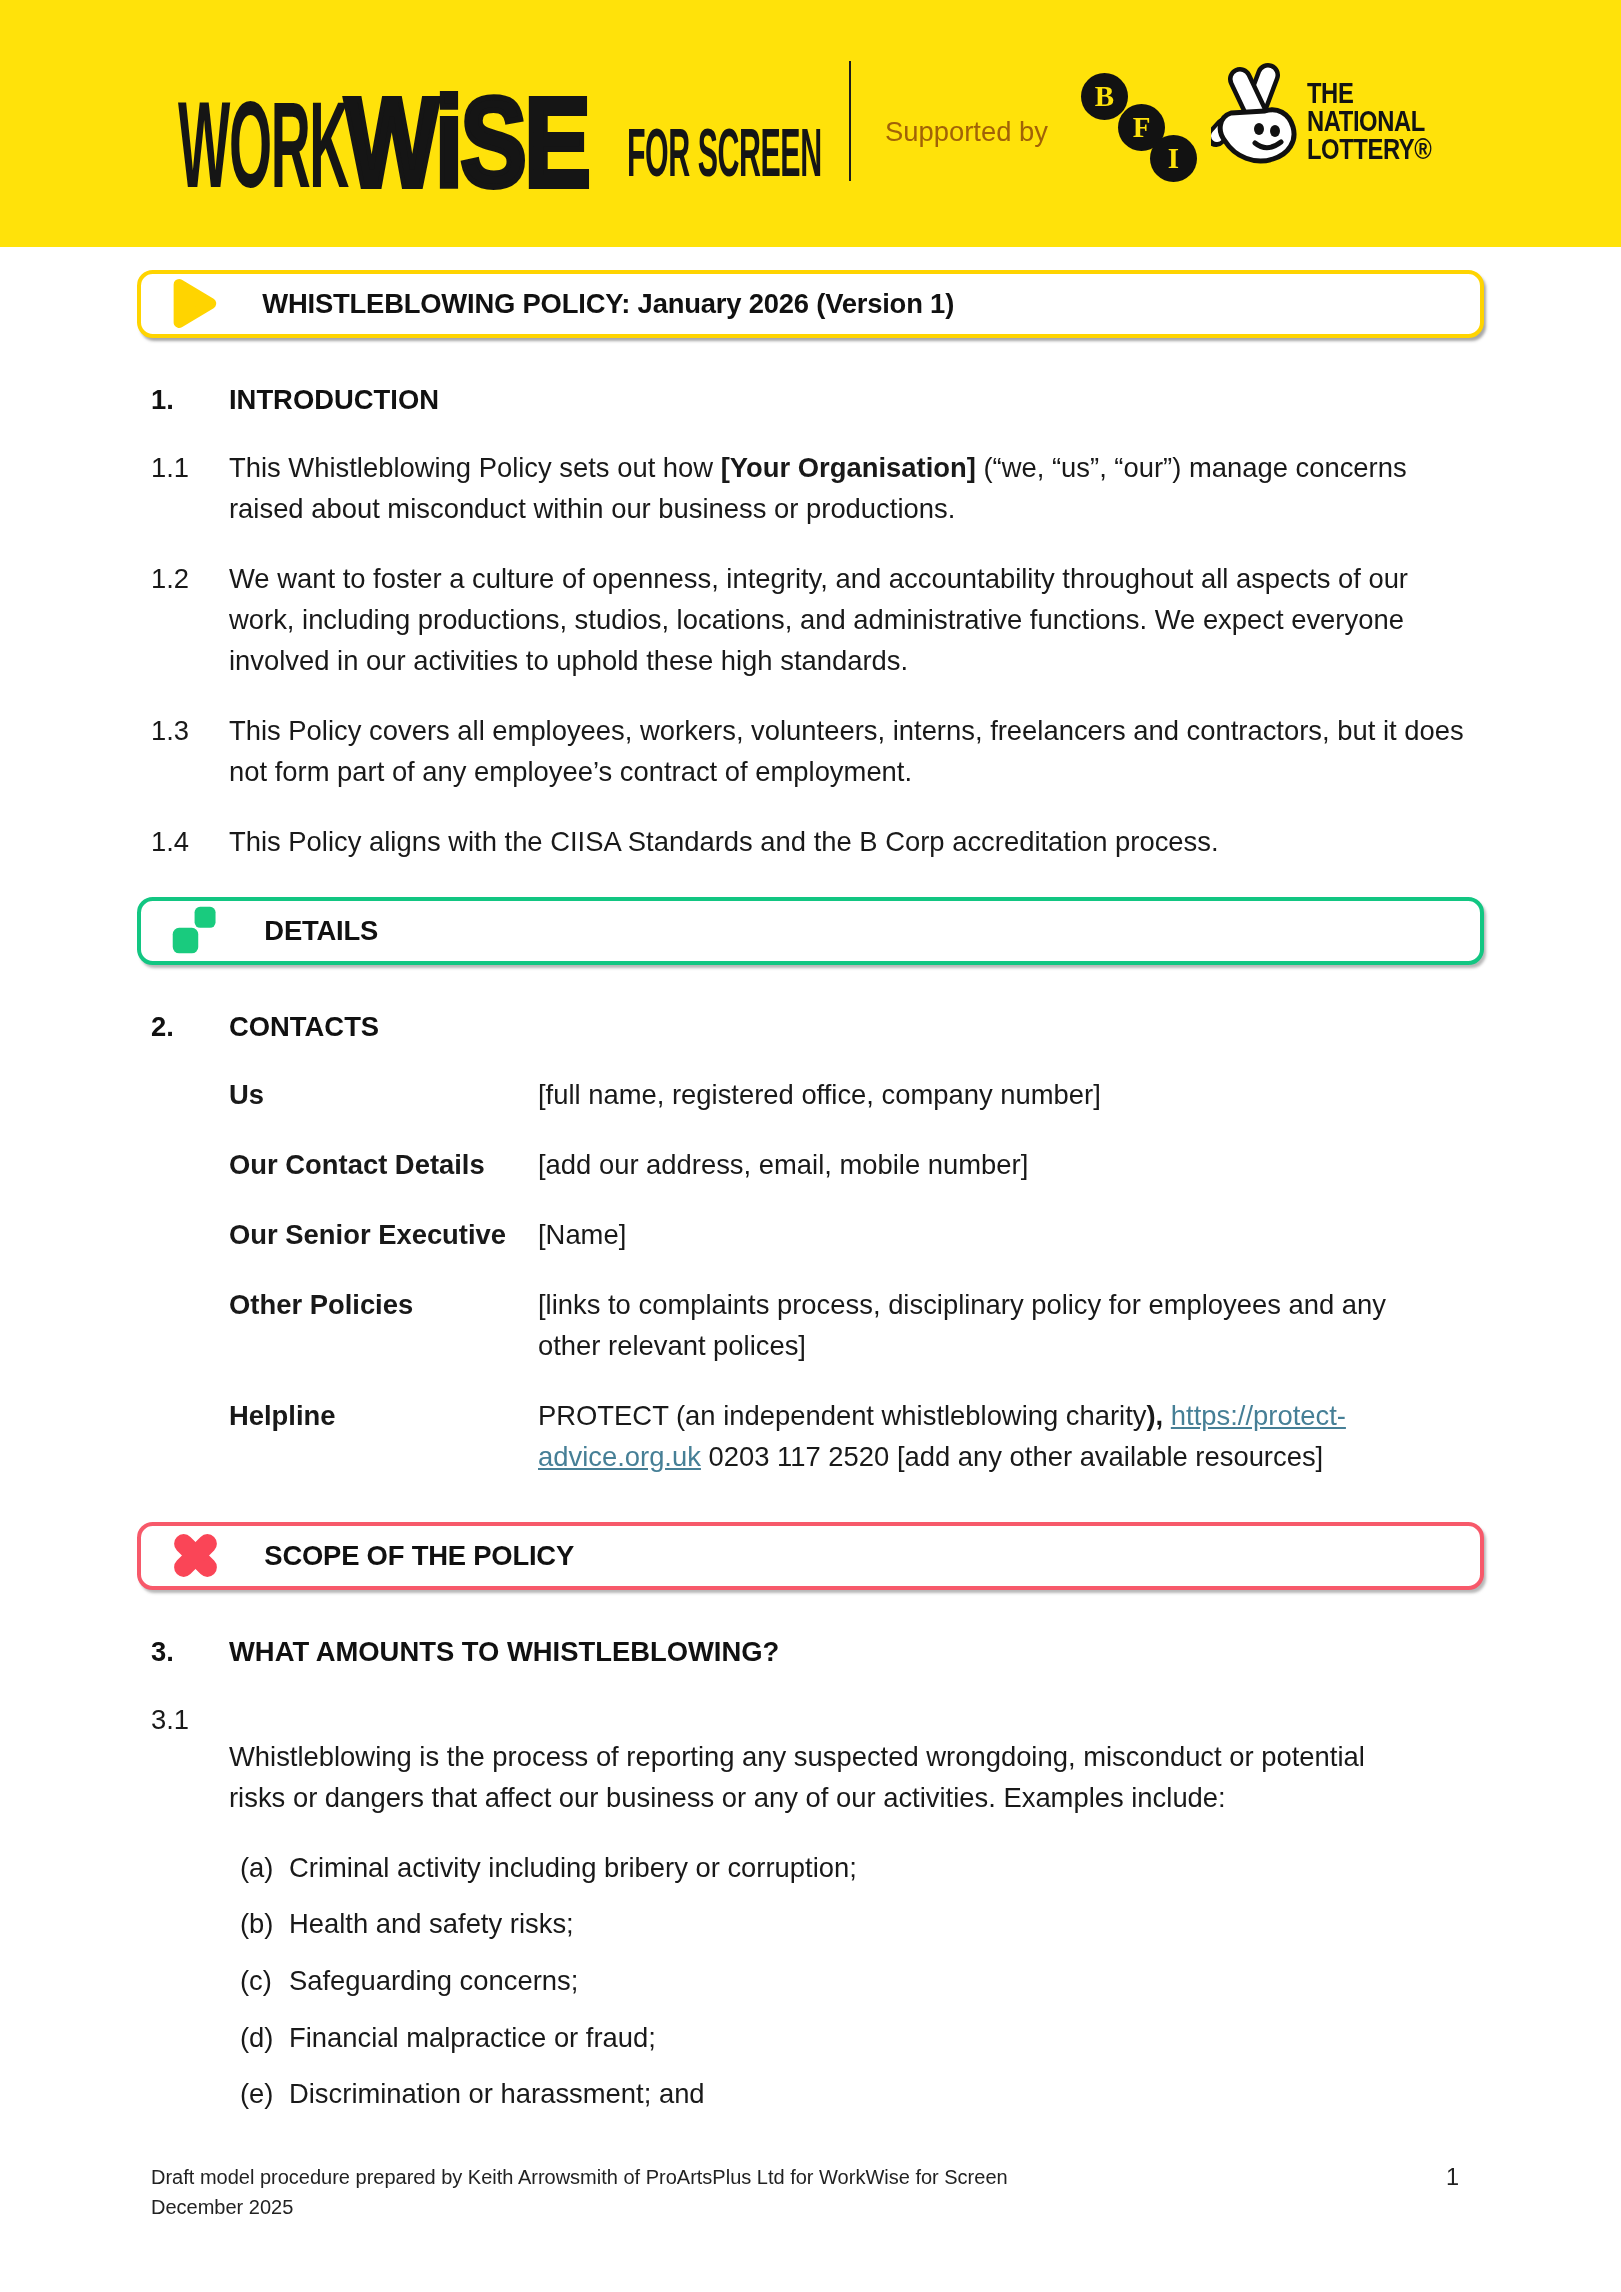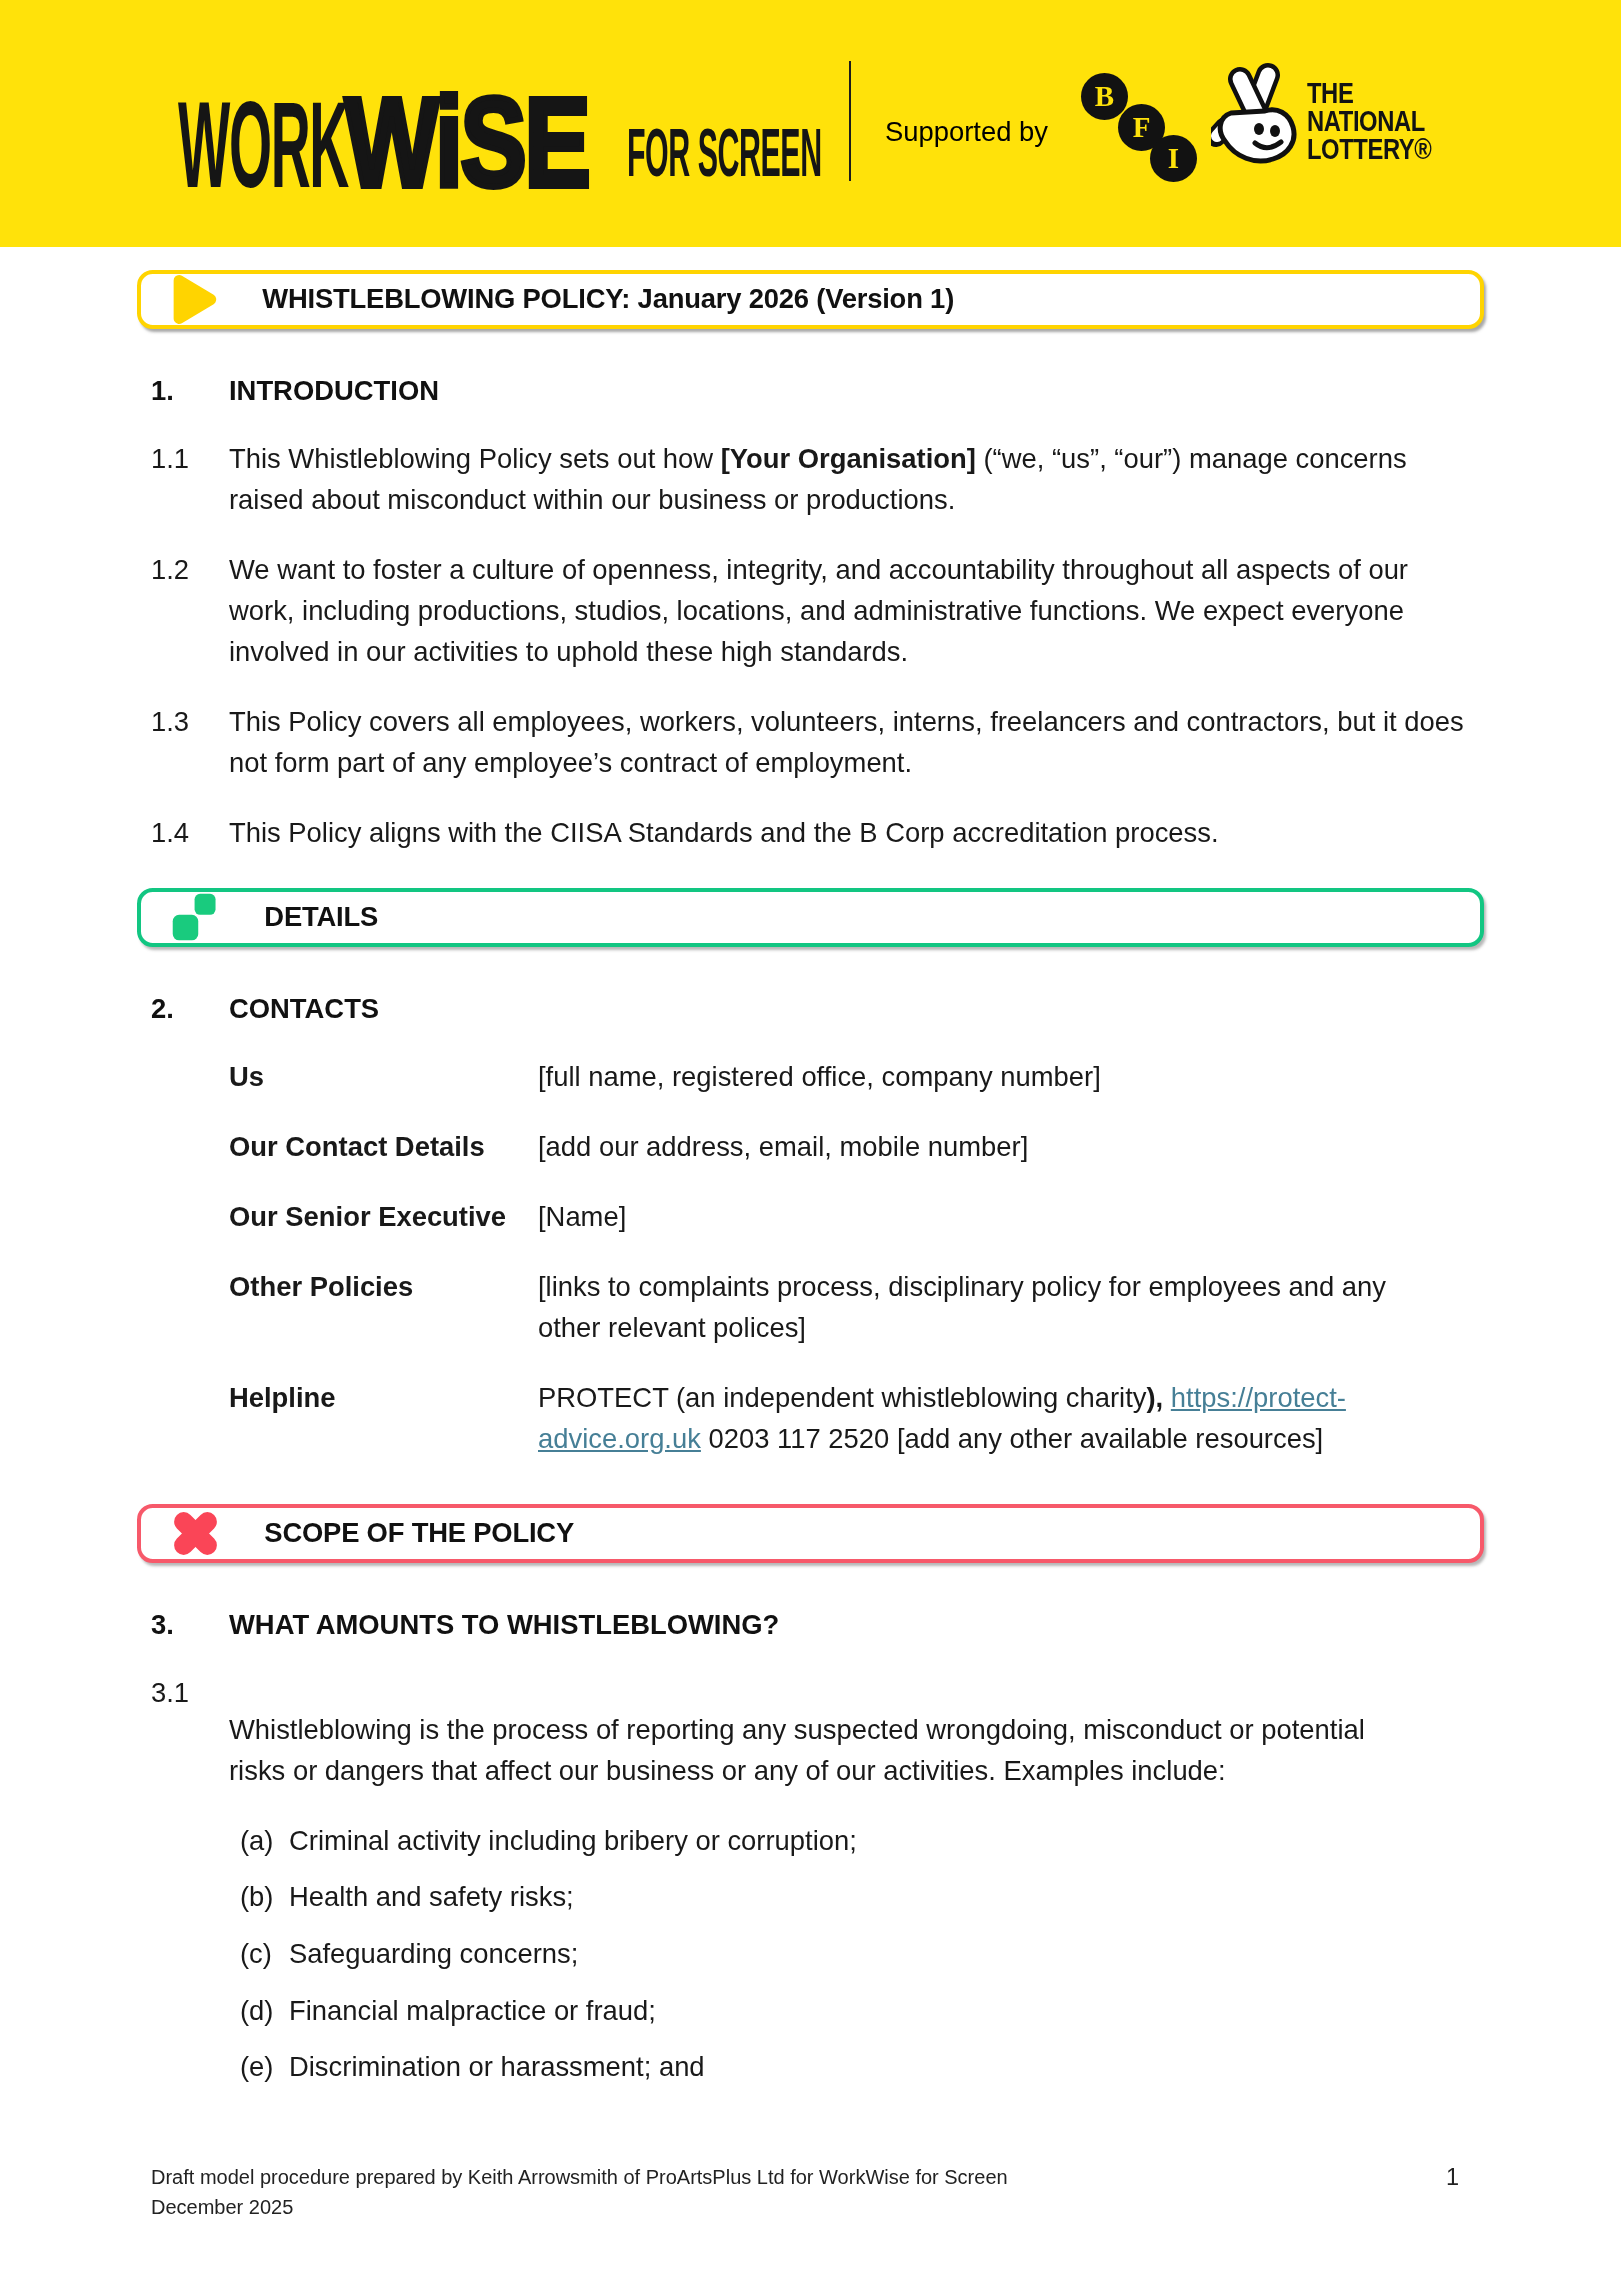--- a/index.html
+++ b/index.html
@@ -7,38 +7,38 @@
   body { width:1621px; font-family:"Liberation Sans", sans-serif; color:#191919; }
   .sheet { position:relative; width:1621px; height:2293px; background:#fff; overflow:hidden; }
 
   
   .banner { position:relative; height:247px; background:#FFE20A; }
   .logo-part { position:absolute; line-height:1; font-weight:bold; color:#151515; white-space:nowrap; transform-origin:left top; }
   .lg-work { left:178px; top:83px; font-size:123px; letter-spacing:-2.9px; transform:scaleX(0.45); }
   .lg-wise { left:345px; top:79px; font-size:127px; letter-spacing:-2.9px; transform:scaleX(0.78); -webkit-text-stroke:5.9px #151515; }
   .lg-for  { left:627px; top:118px; font-size:69px; letter-spacing:-1px; transform:scaleX(0.44); }
   .banner-divider { position:absolute; left:849px; top:61px; width:2px; height:120px; background:#1c1c1c; }
-  .supported { position:absolute; left:885px; top:116px; font-size:27.4px; color:#000000; }
+  .supported { position:absolute; left:885px; top:116px; font-size:27.4px; color:#a16207; }
   .bfi { position:absolute; left:1078px; top:69px; width:120px; height:114px; }
   .bfi-c { position:absolute; width:47px; height:47px; border-radius:50%; background:#121212;
            color:#FFE20A; font-family:"Liberation Serif", serif; font-weight:bold; font-size:29px;
            display:flex; align-items:center; justify-content:center; }
   .bfi-c.c1 { left:2.9px;  top:3.9px; }
   .bfi-c.c2 { left:40px; top:35px; }
   .bfi-c.c3 { left:72px; top:66px; }
   .lottery { position:absolute; left:1211px; top:61px; display:flex; }
   .lottery-hand { width:90px; height:110px; }
   .lottery-text { margin-left:5.9px; margin-top:17.6px; font-weight:bold; font-size:29px; line-height:28px;
                   letter-spacing:-0.5px; color:#131313; transform:scaleX(0.82); transform-origin:left top; white-space:nowrap; }
   .lottery-text span { display:block; }
 
   
   .page { position:relative; padding:22.5px 151px 0 151px; }
 
-  .callout { display:flex; align-items:center; height:59px; border-radius:15.7px; background:#fff;
+  .callout { display:flex; align-items:center; height:68px; border-radius:15.7px; background:#fff;
              margin-left:-13.7px; margin-right:-13.7px; padding-left:29px; }
   .callout-title { font-weight:bold; font-size:27.4px; letter-spacing:-0.2px; margin-left:43px; color:#111; }
   .callout.yellow { border:4.9px solid #FFD400; box-shadow:2.9px 3.9px 2.9px -1px rgba(95,95,95,0.55); }
   .callout.green  { border:4.9px solid #12C682; box-shadow:2.9px 3.9px 2.9px -1px rgba(95,95,95,0.45); margin-top:35px; }
   .callout.red    { border:4.9px solid #F7596A; box-shadow:2.9px 3.9px 2.9px -1px rgba(95,95,95,0.45); margin-top:45px; }
   .ico { flex:none; }
 
   .hrow { display:flex; margin:45px 0 31px 0; font-weight:bold; font-size:27.4px; line-height:33px; color:#111; }
   .hrow .num { width:78px; flex:none; }
 

